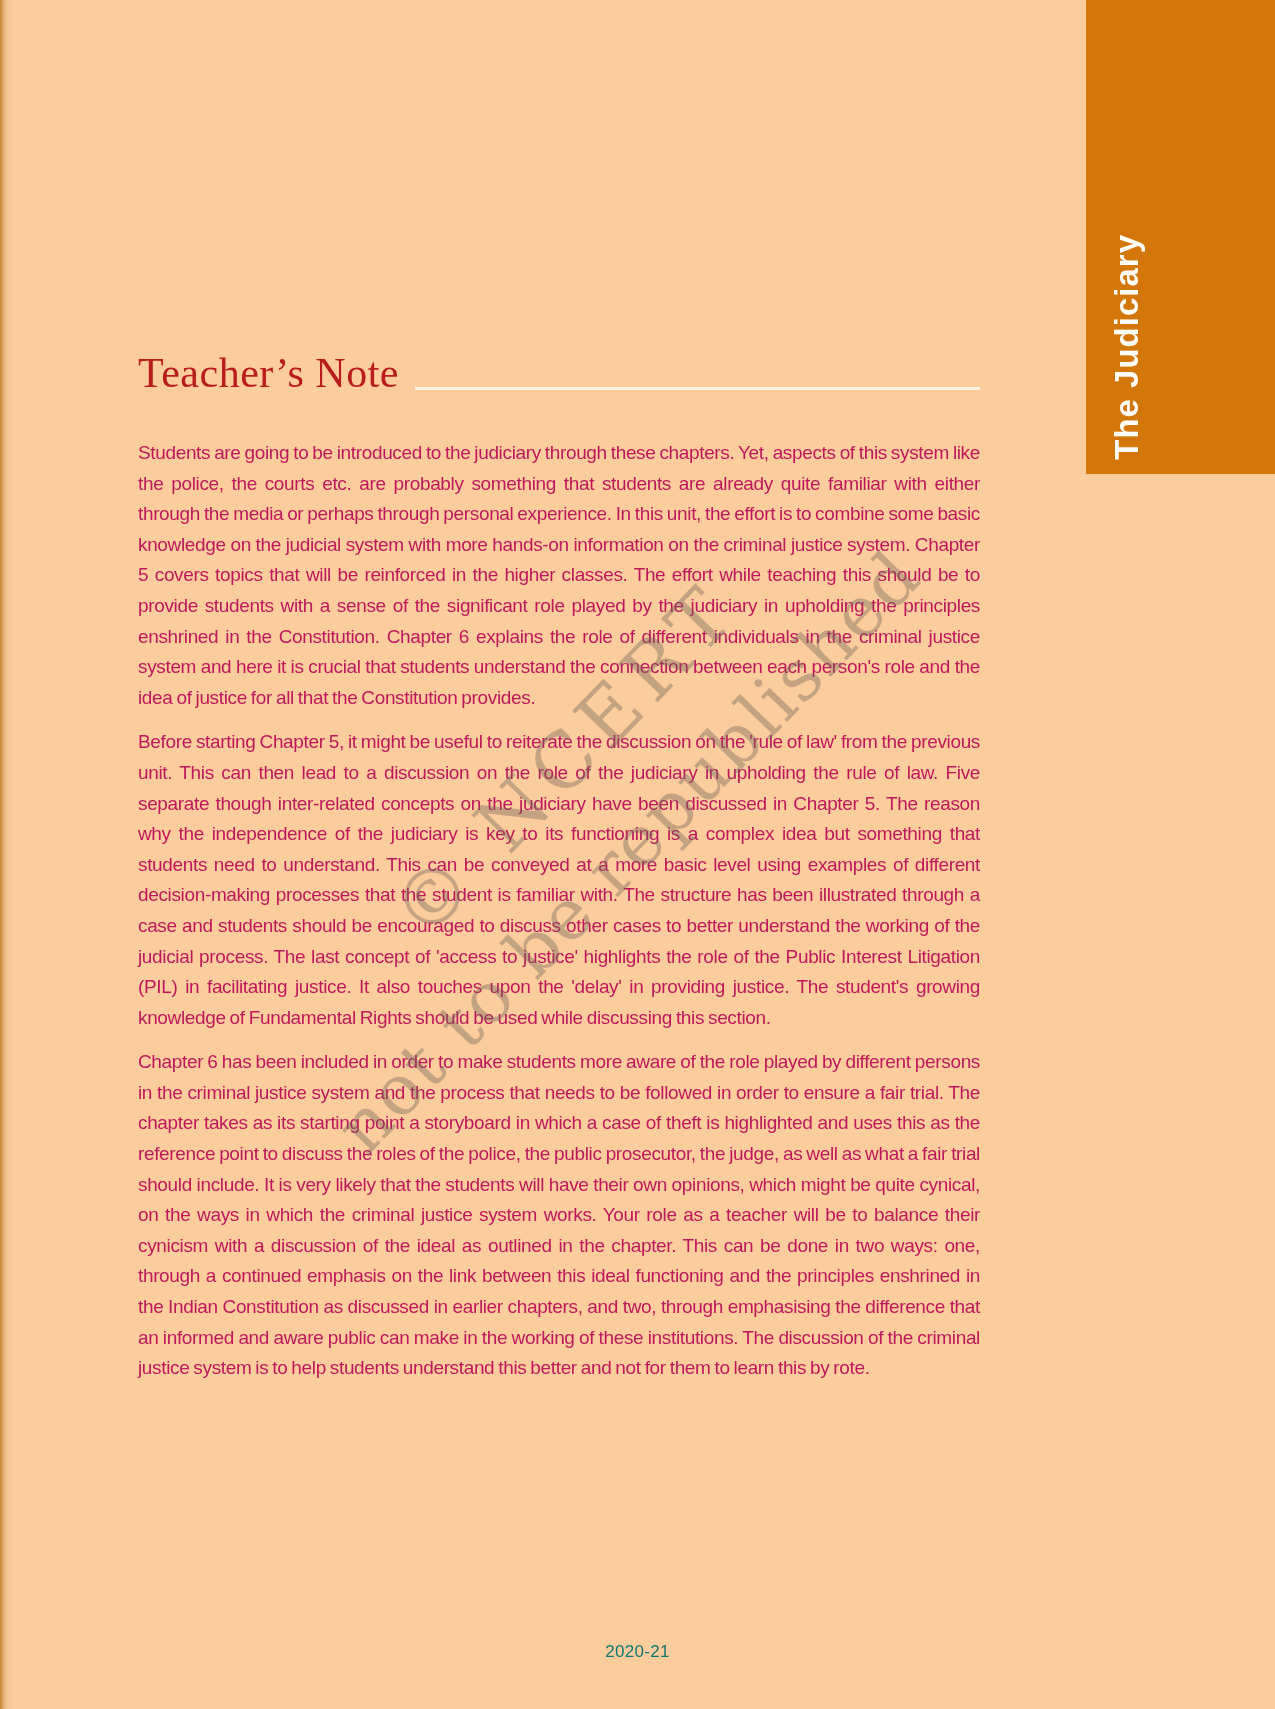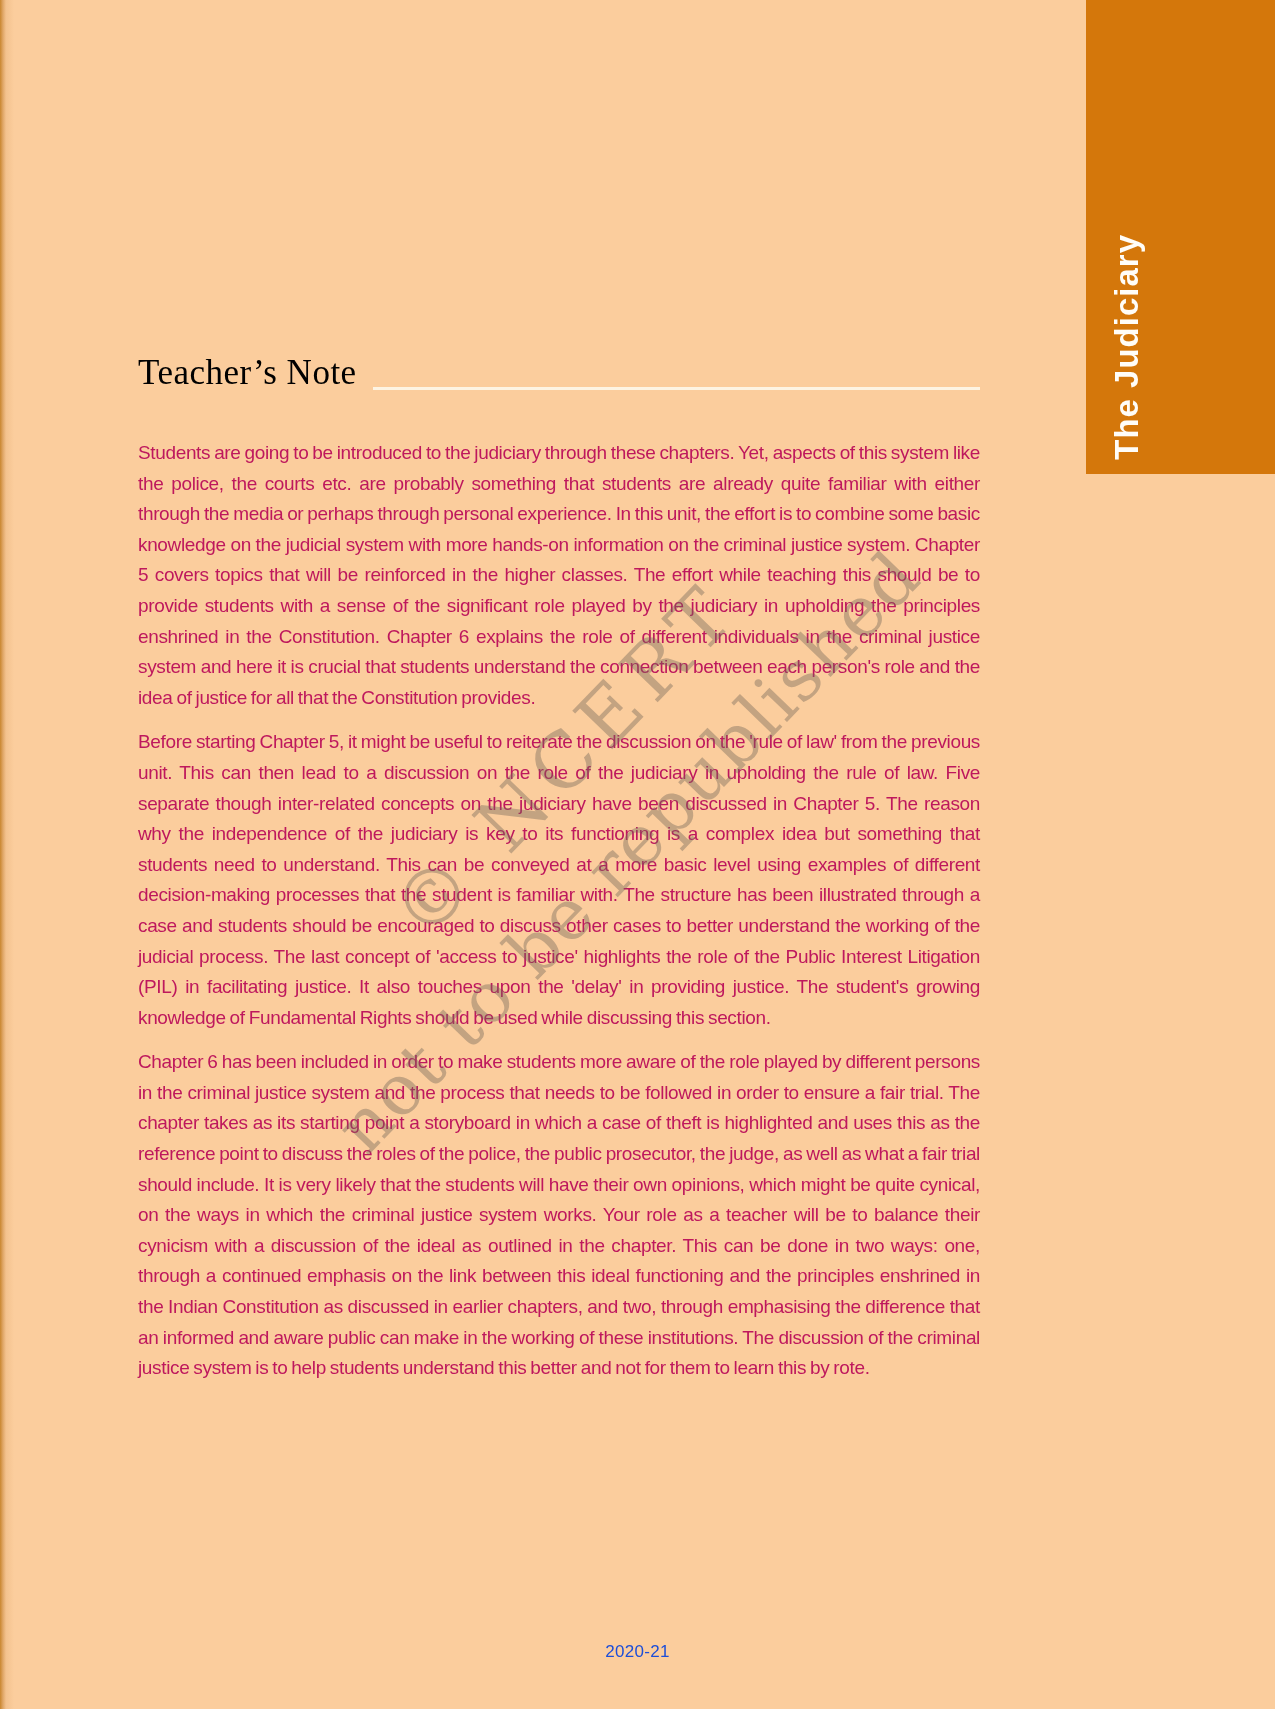--- a/index.html
+++ b/index.html
@@ -51,23 +51,23 @@
   }
   .title-row {
     display: flex;
     align-items: flex-end;
     height: 42px;
     margin-bottom: 44px;
   }
   .page-title {
     font-family: "Liberation Serif", serif;
     font-weight: 400;
-    font-size: 35px;
+    font-size: 42px;
     letter-spacing: 0.5px;
-    color: #000000;
+    color: #b91c1c;
     margin: 0;
     line-height: 42px;
     white-space: nowrap;
   }
   .title-rule {
     flex: 1;
     height: 3px;
     background: #fdf4e3;
     margin-left: 16px;
     margin-bottom: 4px;
@@ -105,21 +105,21 @@
   }
   .footer {
     position: absolute;
     left: 0;
     right: 0;
     top: 1642px;
     text-align: center;
     font-family: "Liberation Sans", sans-serif;
     font-size: 17px;
     letter-spacing: 0.3px;
-    color: #1d4ed8;
+    color: #0f766e;
   }
 </style>
 </head>
 <body>
 
 <div class="page">
 
   <div class="left-edge"></div>
 
   <div class="side-tab">

